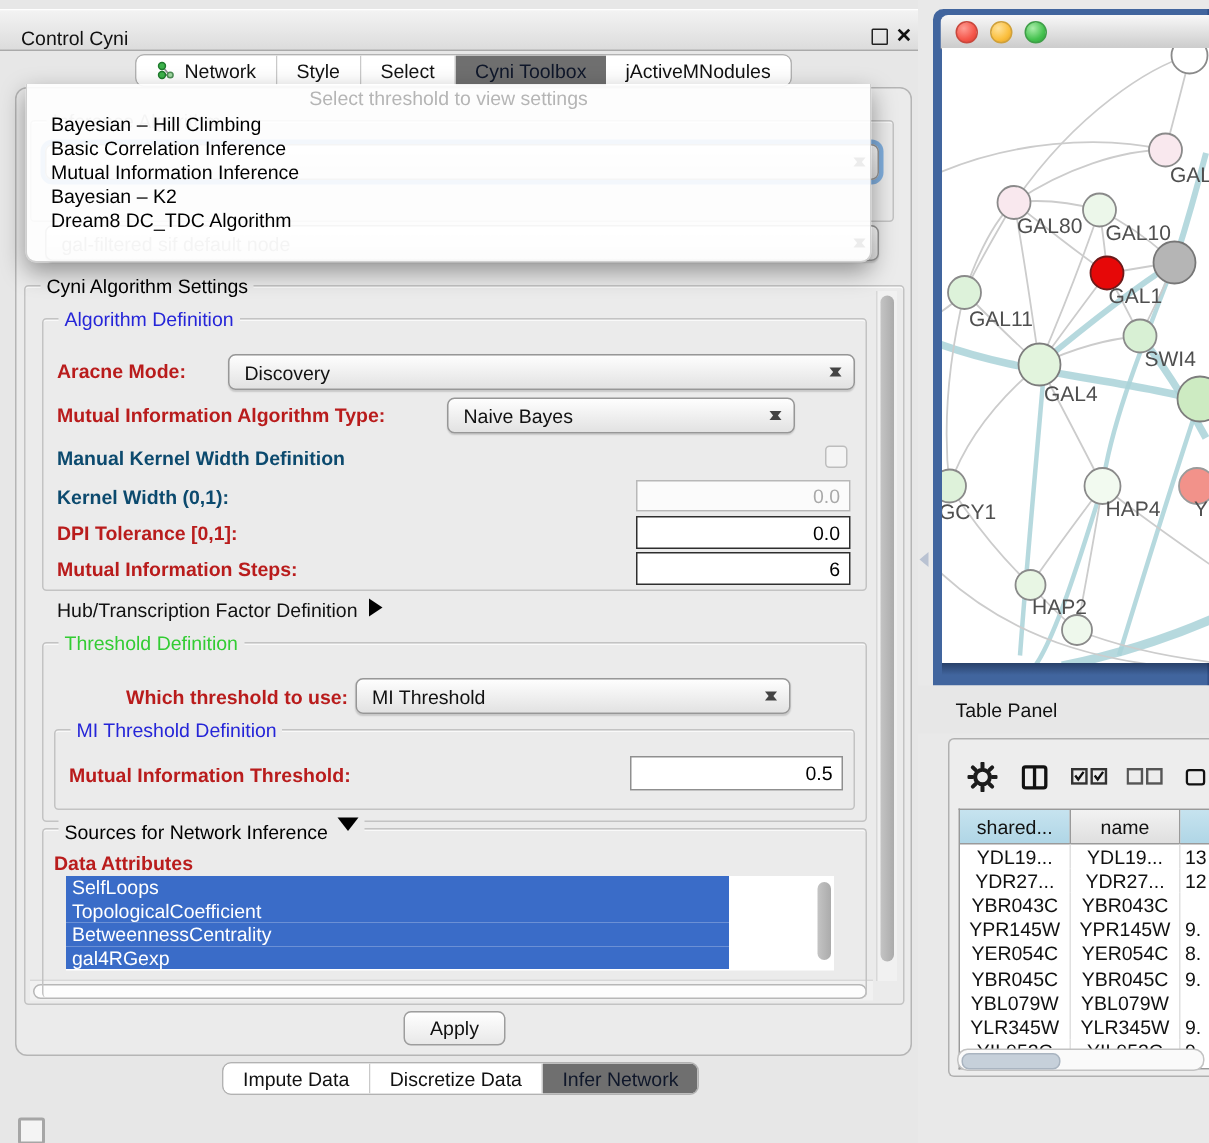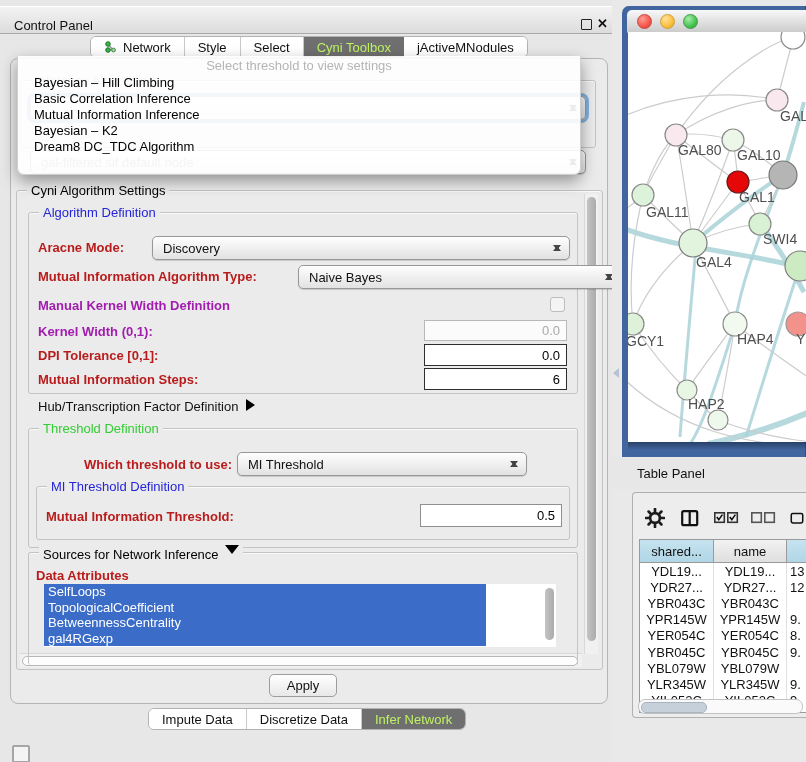--- a/index.html
+++ b/index.html
@@ -2,36 +2,36 @@
 <html><head>
 <meta charset="utf-8">
 <style>
   html,body{margin:0;padding:0;}
   body{width:806px;height:762px;position:relative;overflow:hidden;
        font-family:"Liberation Sans", sans-serif;background:#e7e7e7;
        -webkit-font-smoothing:antialiased;}
   .abs{position:absolute;}
   .txt{font-size:13px;color:#111;white-space:nowrap;}
   .lbl{font-size:13px;font-weight:bold;color:#b91c1c;white-space:nowrap;}
-  .lbl.dis{color:#a21caf;}
+  .lbl.dis{color:#0c4a6e;}
   .cap-blue{color:#2525d8;}
   .cap-green{color:#33cc33;}
 
   
   #control-panel{left:0;top:0;width:612px;height:762px;background:#e7e7e7;border-right:1px solid #d2d2d2;}
   #cp-titlebar{left:0;top:6px;width:612px;height:26px;background:linear-gradient(#f3f3f3,#dcdcdc);border-bottom:1px solid #aaa;border-top:1px solid #fff;}
   #cp-title{left:14px;top:11px;font-size:13px;color:#111;}
   .float-btn{right:20px;top:12px;width:9px;height:9px;border:1.6px solid #222;border-radius:1px;}
   .close-btn{right:4px;top:9px;font-size:13px;font-weight:bold;color:#111;}
 
   
   .tabstrip{display:flex;align-items:stretch;height:22px;background:#fff;border:1px solid #b2b2b2;border-radius:6px;overflow:hidden;box-sizing:border-box;}
   .tab{display:flex;align-items:center;padding:0 13px;font-size:13px;color:#111;border-right:1px solid #c9c9c9;background:#fff;}
   .tab:last-child{border-right:none;}
-  .tab.sel{background:#6f6f6f;color:#bef264;border-right:none;}
+  .tab.sel{background:#6f6f6f;color:#0f172a;border-right:none;}
   .tab .ticon{margin-right:6px;display:inline-flex;}
 
   
   #cp-card{left:10px;top:58px;width:596px;height:644px;background:#ebebeb;border:1px solid #b5b5b5;border-radius:8px;}
 
   
   .grp{border:1px solid #c3c3c3;border-radius:3px;box-shadow:0 1px 0 rgba(255,255,255,.7) inset;}
   .grp-cap{position:absolute;top:-8px;left:10px;background:#ebebeb;padding:0 4px;font-size:13px;white-space:nowrap;}
   .combo{box-sizing:border-box;height:24px;border:1px solid #979797;border-radius:5px;background:linear-gradient(#fefefe,#e2e2e2);box-shadow:0 1px 1px rgba(0,0,0,.15);display:flex;align-items:center;padding-left:10px;font-size:13px;color:#111;}
   .combo .arrows{position:absolute;right:8px;top:50%;margin-top:-7px;width:8px;height:14px;}
@@ -97,21 +97,21 @@
   #tp-hthumb{position:absolute;left:2px;top:1.5px;width:64px;height:9px;background:#c6d0da;border:1px solid #a9b4c0;border-radius:5px;}
 
   .mini-icon{width:14px;height:14px;border:2px solid #a6a6a6;border-radius:2px;background:#f4f4f4;}
 </style>
 </head>
 <body>
 
 <div id="control-panel" class="abs">
 
   <div id="cp-titlebar" class="abs">
-    <div id="cp-title" class="abs">Control Panel</div>
+    <div id="cp-title" class="abs">Control Cyni</div>
     <div class="abs float-btn"></div>
     <div class="abs close-btn">✕</div>
   </div>
 
   <div class="abs tabstrip" style="left:90px;top:36px;">
     <div class="tab">
       <span class="ticon">
         <svg width="13" height="14" viewBox="0 0 13 14">
           <line x1="4" y1="4" x2="9" y2="10" stroke="#8f8f8f" stroke-width="1.2"></line>
           <line x1="4" y1="10" x2="9" y2="10" stroke="#8f8f8f" stroke-width="1.2"></line>
@@ -173,21 +173,21 @@
 
   <div class="abs grp" style="left:28px;top:212px;width:548px;height:180px;">
     <span class="grp-cap cap-blue">Algorithm Definition</span>
   </div>
   <div class="abs lbl" style="left:38px;top:240px;">Aracne Mode:</div>
   <div class="abs combo" style="left:152px;top:236px;width:418px;">
     <span>Discovery</span>
     <span class="arrows"></span>
   </div>
   <div class="abs lbl" style="left:38px;top:269px;">Mutual Information Algorithm Type:</div>
-  <div class="abs combo" style="left:298px;top:265px;width:324px;text-align:center;">
+  <div class="abs combo" style="left:298px;top:265px;width:232px;text-align:center;">
     <span>Naive Bayes</span>
     <span class="arrows"></span>
   </div>
   <div class="abs lbl dis" style="left:38px;top:298px;">Manual Kernel Width Definition</div>
   <div class="abs checkbox" style="left:550px;top:297px;"></div>
   <div class="abs lbl dis" style="left:38px;top:324px;">Kernel Width (0,1):</div>
   <div class="abs field dis" style="left:424px;top:320px;width:143px;height:21px;">
       <span>0.0</span>
     </div>
   <div class="abs lbl" style="left:38px;top:348px;">DPI Tolerance [0,1]:</div>

